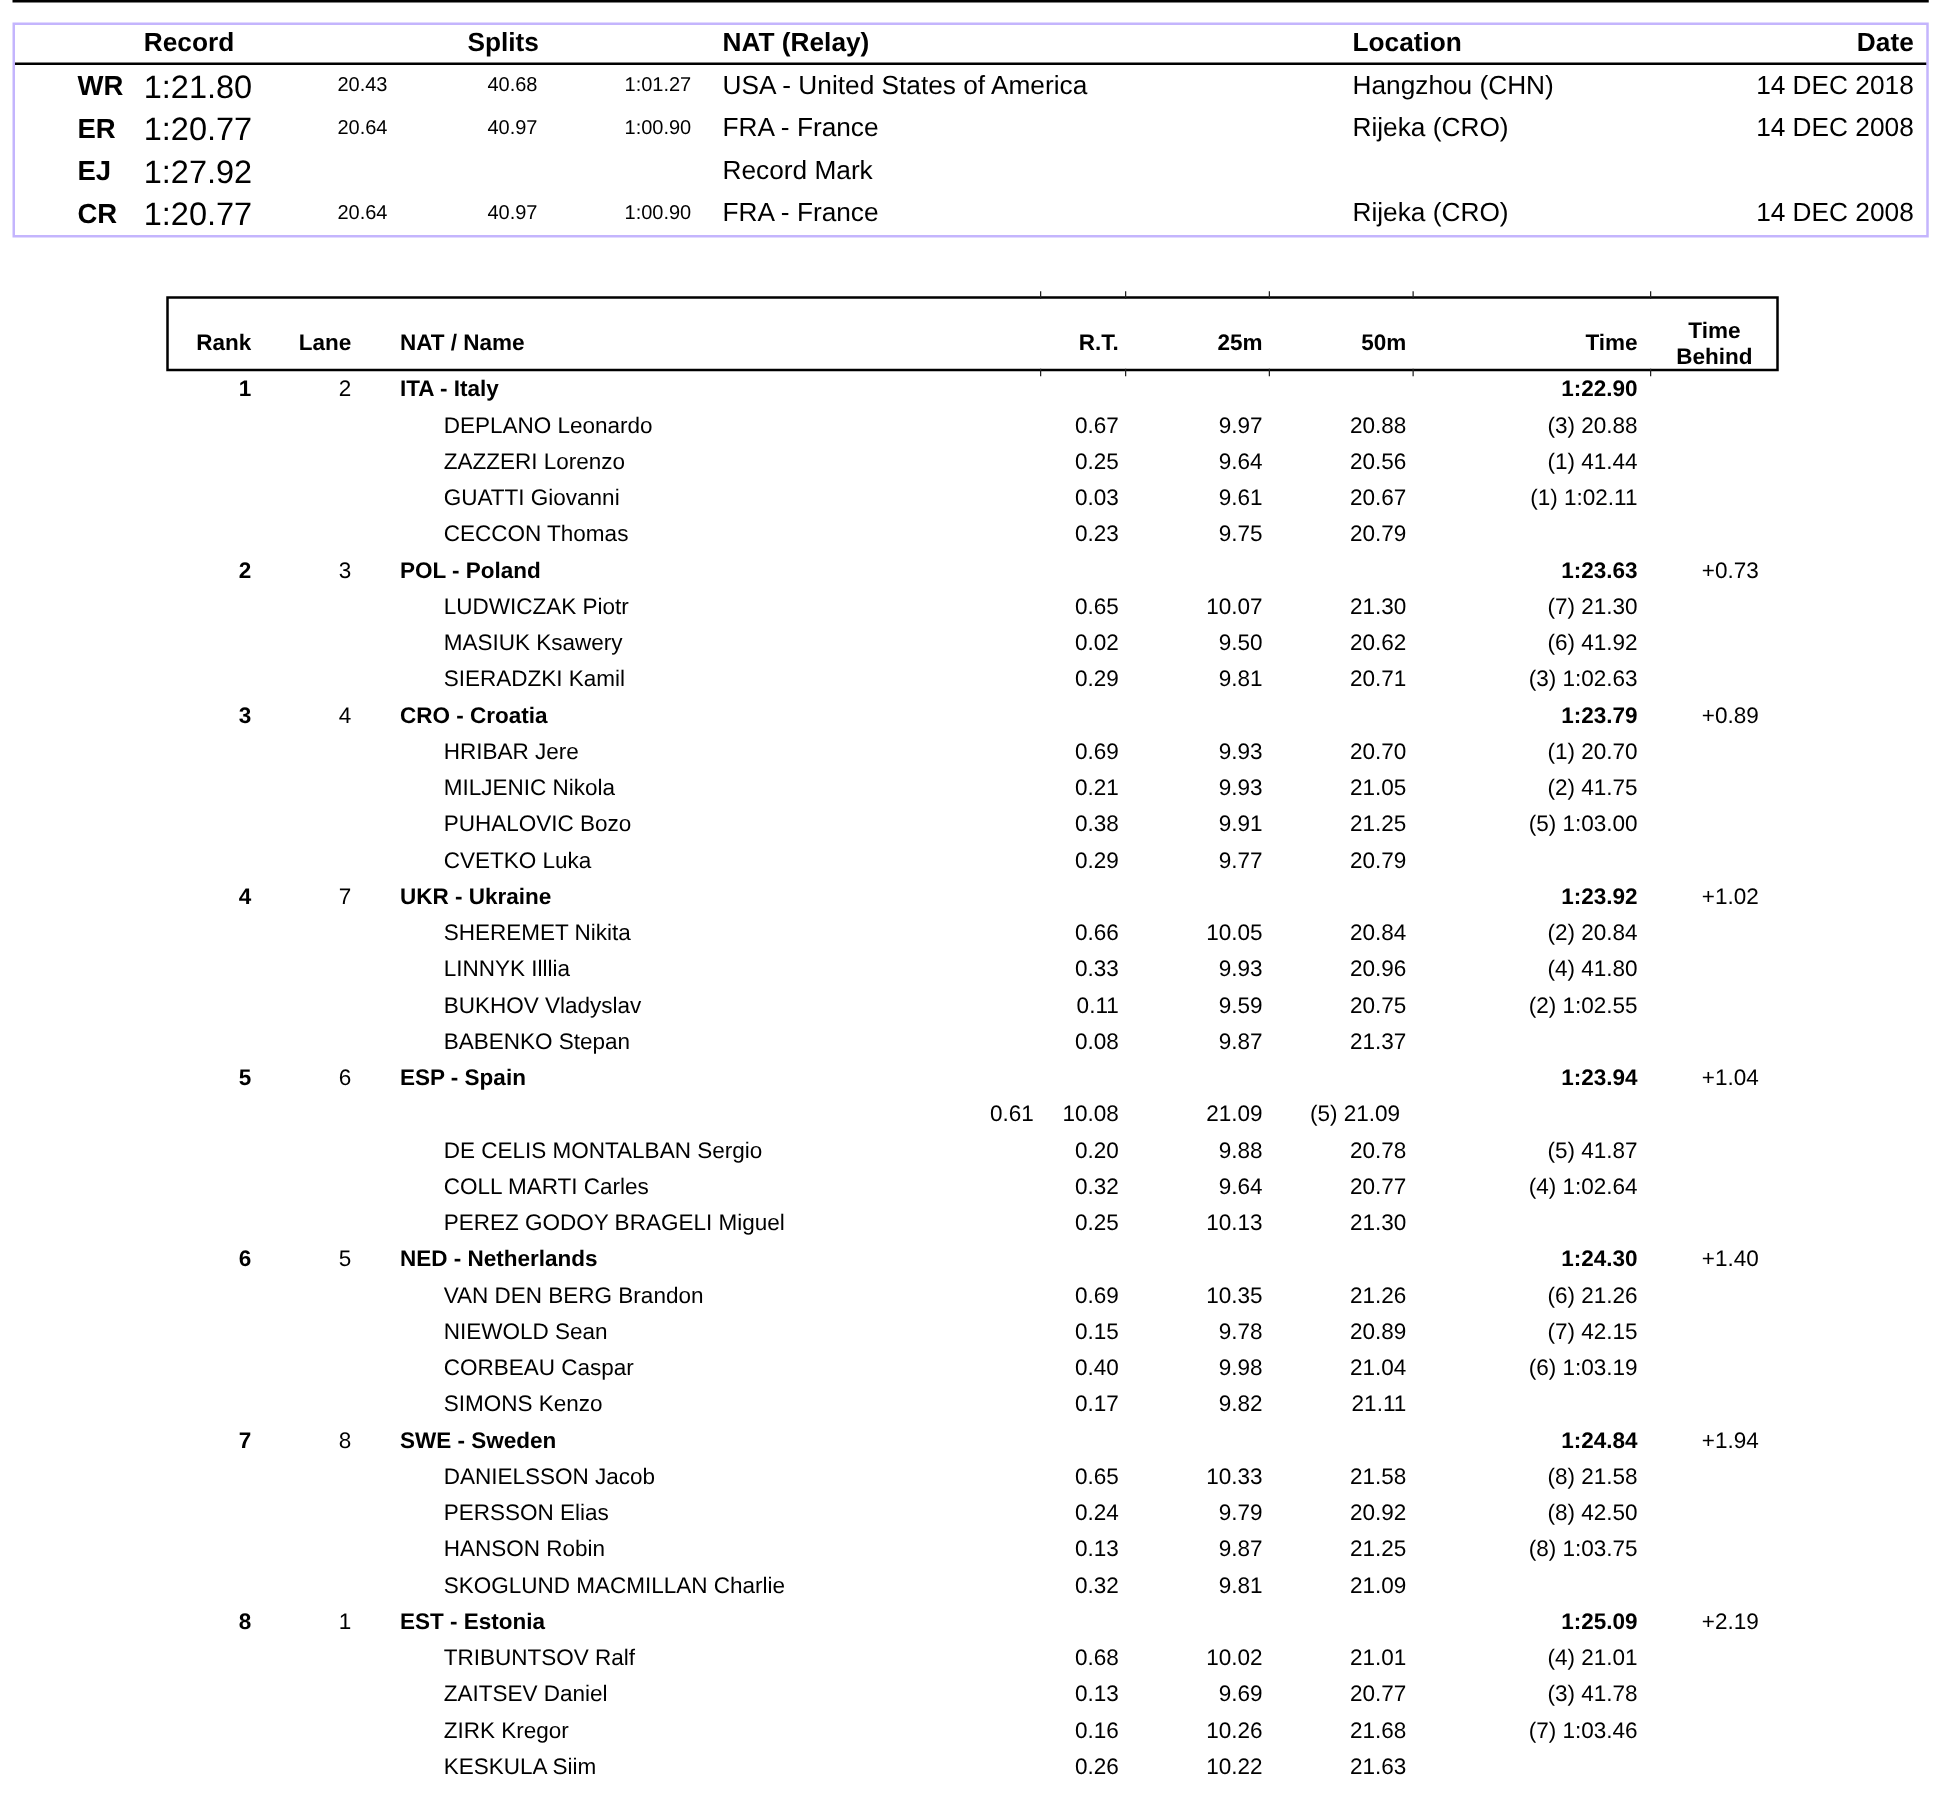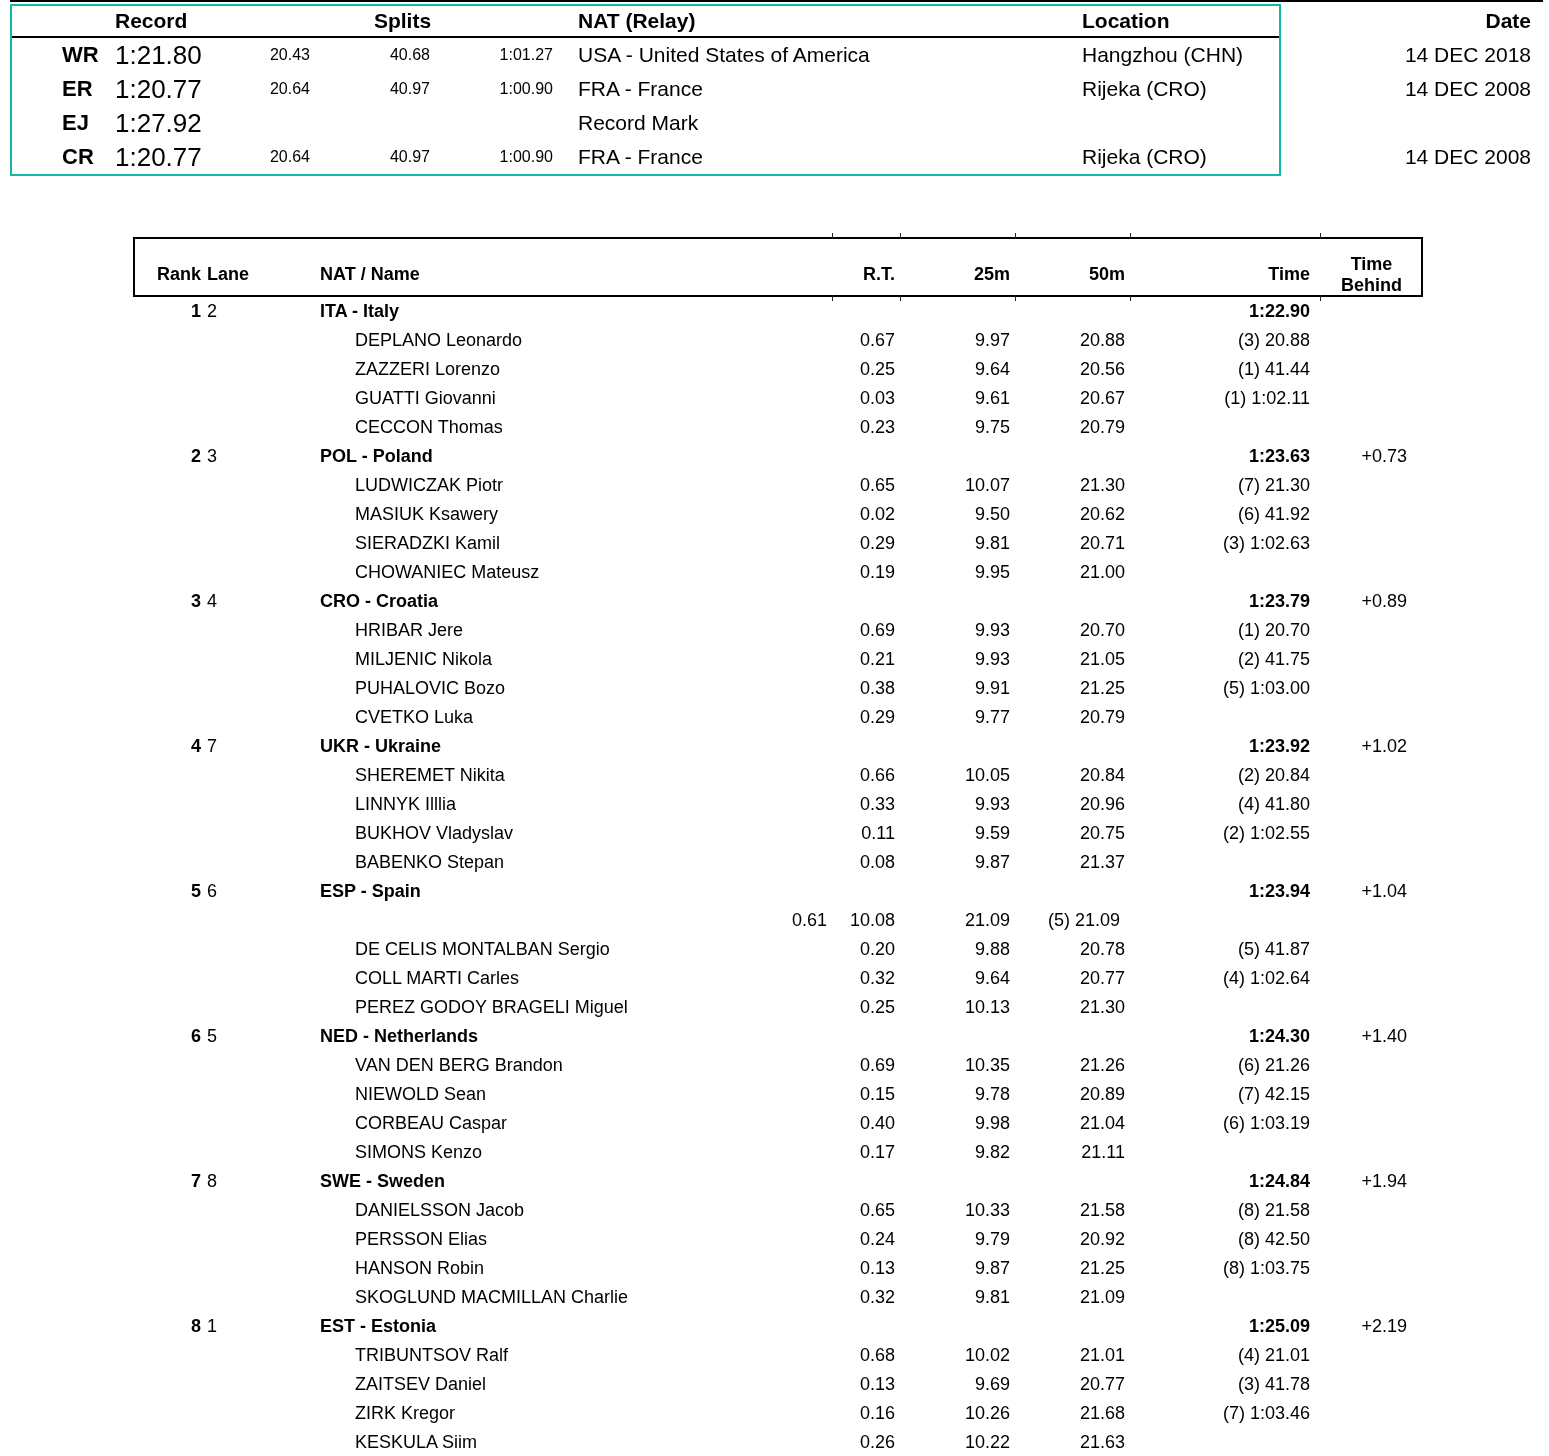--- a/index.html
+++ b/index.html
@@ -4,42 +4,42 @@
 <style>
   html,body{margin:0;padding:0;}
   body{
     width:1549px;height:1456px;background:#ffffff;color:#000;
     font-family:"Liberation Sans","DejaVu Sans",sans-serif;
     position:relative;overflow:hidden;
   }
 
   
   .top-rule{position:absolute;top:0;left:10px;width:1533px;height:2px;background:#000;}
-  .records{position:absolute;top:4px;left:10px;width:1271px;border:2px solid #14b8a6;box-sizing:border-box;background:#fff;}
+  .records{position:absolute;top:18px;left:10px;width:1533px;border:2px solid #c4b5fd;box-sizing:border-box;background:#fff;}
   .rec-row{display:grid;grid-template-columns:103px 135px 62px 120px 123px 490px 300px 196px;align-items:center;height:34px;}
   .rec-header{height:30px;border-bottom:2px solid #000;font-size:21px;font-weight:bold;}
   .rc{white-space:nowrap;overflow:visible;}
   .rc-label{padding-left:6px;font-size:22px;font-weight:bold;margin-left:44px;}
   .rc-record{font-size:26px;}
   .rec-header .rc-record{font-size:21px;}
   .rc-split{text-align:right;padding-right:2px;font-size:16px;}
   .rc-splits-head{grid-column:3/6;text-align:center;}
   .rc-nat{padding-left:23px;font-size:21px;}
   .rc-loc{padding-left:5px;font-size:21px;margin-left:32px;}
   .rc-date{text-align:right;padding-right:10px;font-size:21px;}
 
   
   .rgrid{display:grid;grid-template-columns:74px 80px 545px 68px 115px 115px 190px 103px;align-items:center;}
   .res-header{position:absolute;top:237px;left:133px;width:1290px;height:75px;font-size:18px;font-weight:bold;}
   .res-header-border{position:absolute;top:237px;left:133px;width:1290px;height:60px;border:2px solid #000;box-sizing:border-box;pointer-events:none;}
   .res-body{position:absolute;top:297px;left:133px;width:1290px;}
   .res-row{height:29px;font-size:18px;}
   .c{white-space:nowrap;}
   .c-rank{text-align:right;padding-right:6px;}
-  .c-lane{text-align:left;padding-right:6px;}
+  .c-lane{text-align:right;padding-right:6px;}
   .c-name{padding-left:33px;}
   .c-name.swim{padding-left:68px;}
   .c-rt,.c-25,.c-50{text-align:right;padding-right:5px;}
   .c-time{text-align:right;padding-right:10px;}
   .c-behind{text-align:right;padding-right:16px;}
   .res-header .c-behind{text-align:center;padding-right:0;line-height:1.15;}
   .team .c-rank,.team .c-name,.team .c-time{font-weight:bold;}
   .tick{position:absolute;width:1px;height:6px;background:#222;}
 </style>
 </head>
@@ -221,30 +221,20 @@
     <div class="c c-rank"></div>
     <div class="c c-lane"></div>
     <div class="c c-name swim">SIERADZKI Kamil</div>
     <div class="c c-rt">0.29</div>
     <div class="c c-25">9.81</div>
     <div class="c c-50">20.71</div>
     <div class="c c-time">(3) 1:02.63</div>
     <div class="c c-behind"></div>
   </div>
 
-  <div class="res-row rgrid">
-    <div class="c c-rank"></div>
-    <div class="c c-lane"></div>
-    <div class="c c-name swim">CHOWANIEC Mateusz</div>
-    <div class="c c-rt">0.19</div>
-    <div class="c c-25">9.95</div>
-    <div class="c c-50">21.00</div>
-    <div class="c c-time"></div>
-    <div class="c c-behind"></div>
-  </div>
 
   <div class="res-row rgrid team">
     <div class="c c-rank">3</div>
     <div class="c c-lane">4</div>
     <div class="c c-name">CRO - Croatia</div>
     <div class="c c-rt"></div>
     <div class="c c-25"></div>
     <div class="c c-50"></div>
     <div class="c c-time">1:23.79</div>
     <div class="c c-behind">+0.89</div>

